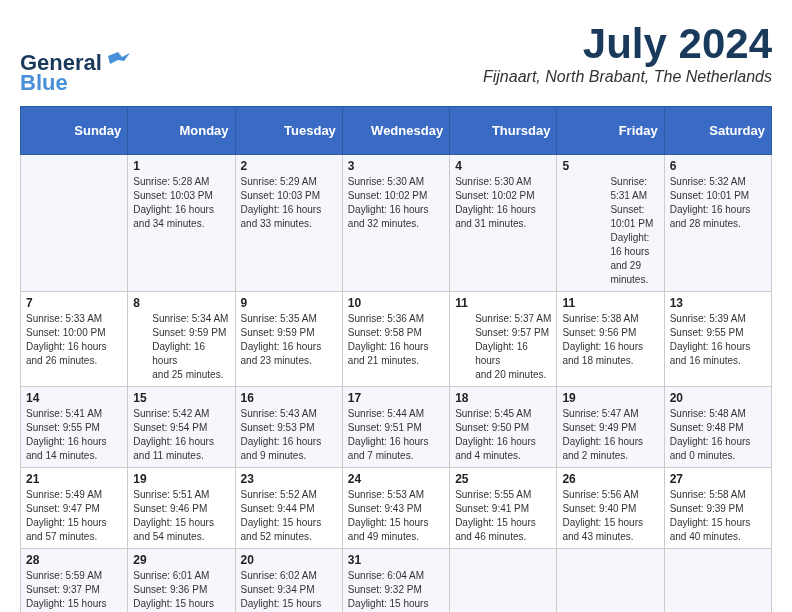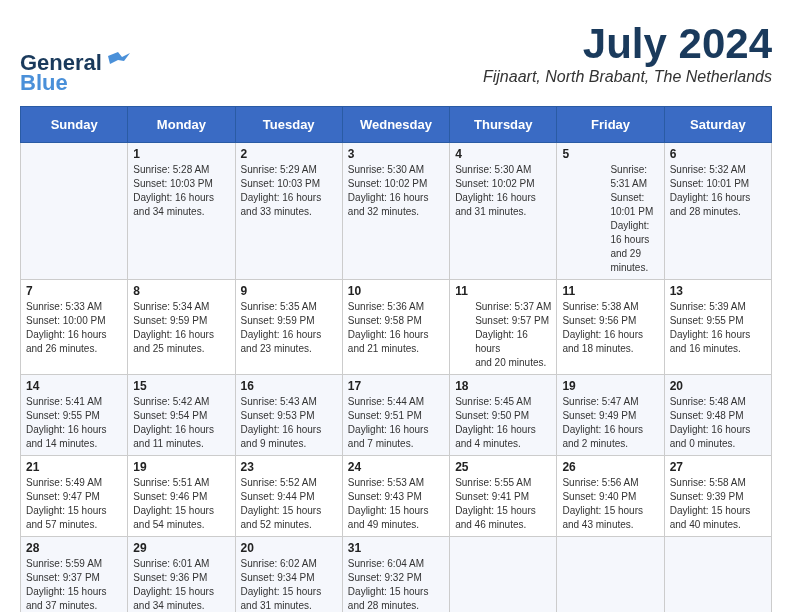--- a/index.html
+++ b/index.html
@@ -36,22 +36,22 @@
       font-style: italic;
     }
     table {
       width: 100%;
       border-collapse: collapse;
       font-size: 11px;
     }
     thead tr th {
       background-color: #3a6bc4;
       color: #fff;
-      text-align: center;
-      padding: 10px 6px;
+      text-align: right;
+      padding: 16px 6px;
       font-size: 13px;
       font-weight: bold;
       border: 1px solid #2a5ba4;
     }
     tbody tr td {
       border: 1px solid #ccc;
       vertical-align: top;
       padding: 4px 5px;
       height: 80px;
       width: 14.28%;
@@ -160,21 +160,21 @@
       <tr>
         <td>
           <span class="day-num">7</span>
           <div class="day-info" style="white-space: pre-line;">Sunrise: 5:33 AM
 Sunset: 10:00 PM
 Daylight: 16 hours
 and 26 minutes.</div>
         </td>
         <td>
           <span class="day-num">8</span>
-          <div class="day-info" style="white-space: pre-line;">Sunrise: 5:34 AM
+          <div class="day-info" style="white-space: pre-line; margin-left: 19px;">Sunrise: 5:34 AM
 Sunset: 9:59 PM
 Daylight: 16 hours
 and 25 minutes.</div>
         </td>
         <td>
           <span class="day-num">9</span>
           <div class="day-info" style="white-space: pre-line;">Sunrise: 5:35 AM
 Sunset: 9:59 PM
 Daylight: 16 hours
 and 23 minutes.</div>

